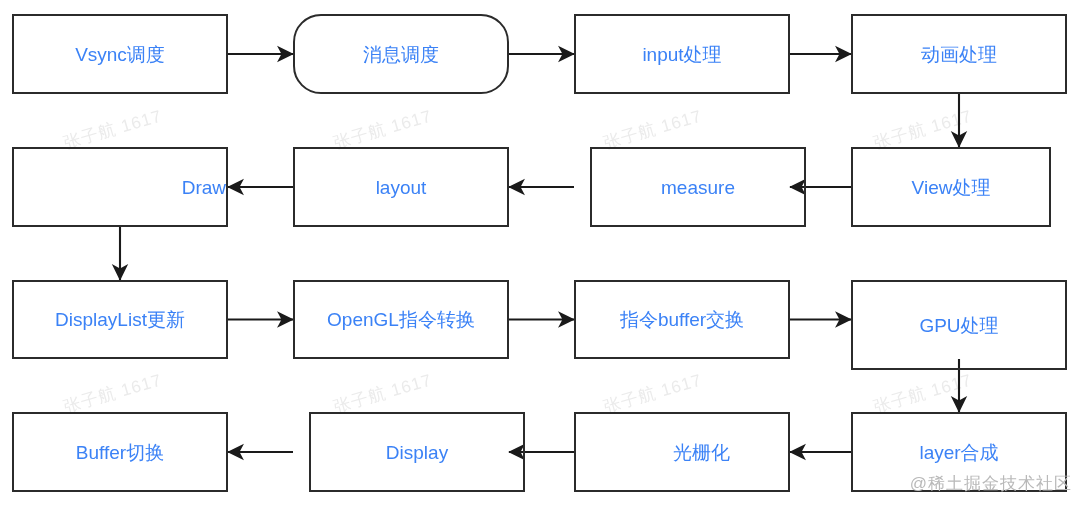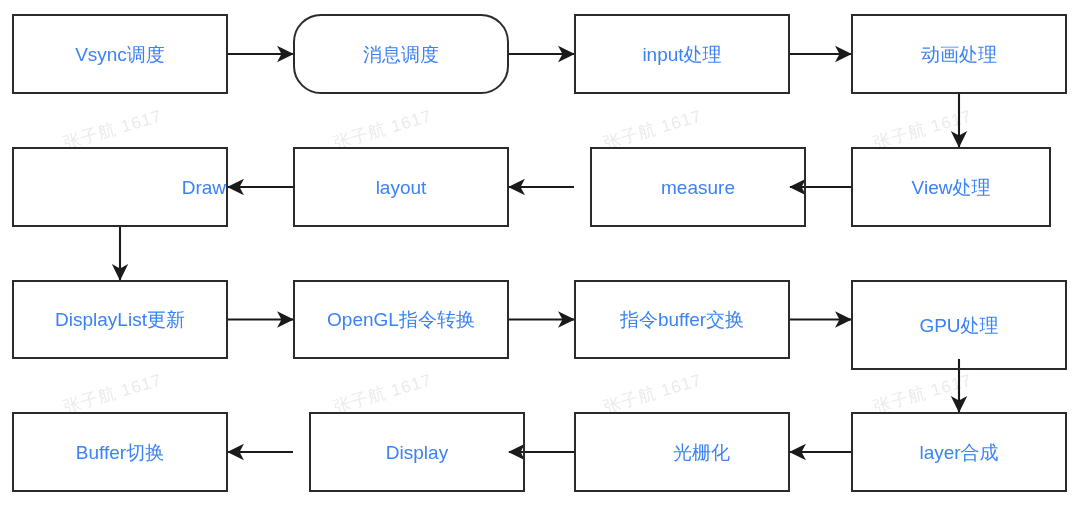--- a/index.html
+++ b/index.html
@@ -162,13 +162,14 @@
         <span class="node-label">Display</span>
       </div>
       <div class="node" style="left: 574px; top: 412px; width: 216px; height: 80px; padding-left: 39px;">
         <span class="node-label">光栅化</span>
       </div>
       <div class="node" style="left: 851px; top: 412px; width: 216px; height: 80px; align-items: center;">
         <span class="node-label">layer合成</span>
       </div>
     </div>
 
+  <div class="attribution">@稀土掘金技术社区</div>
 </div>
 
 </body></html>

